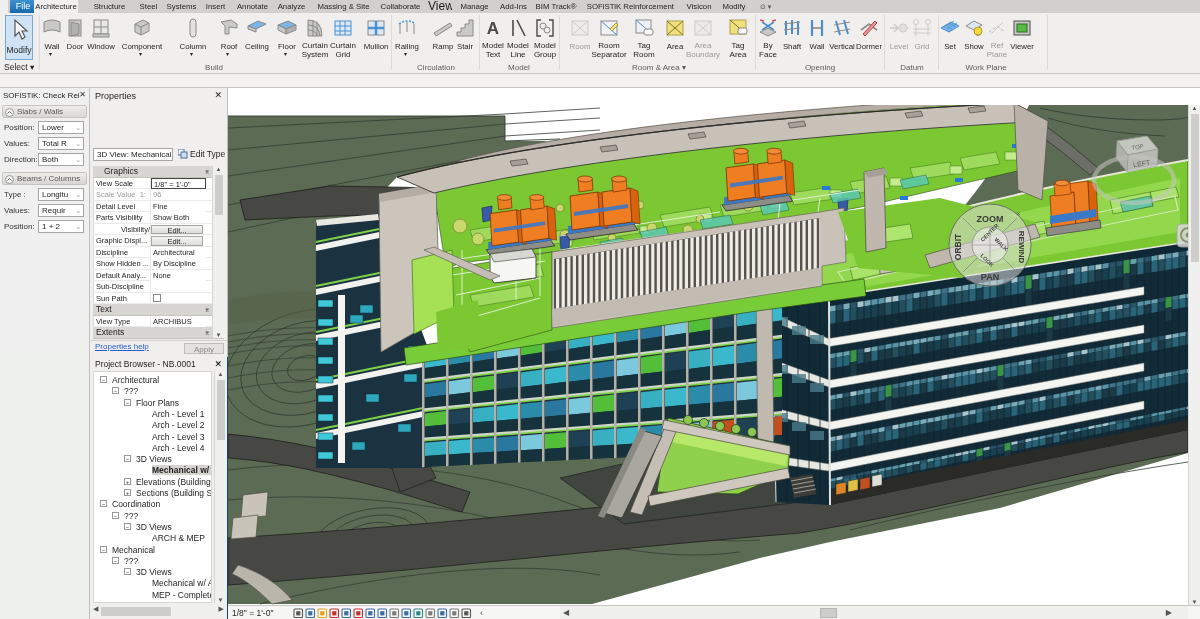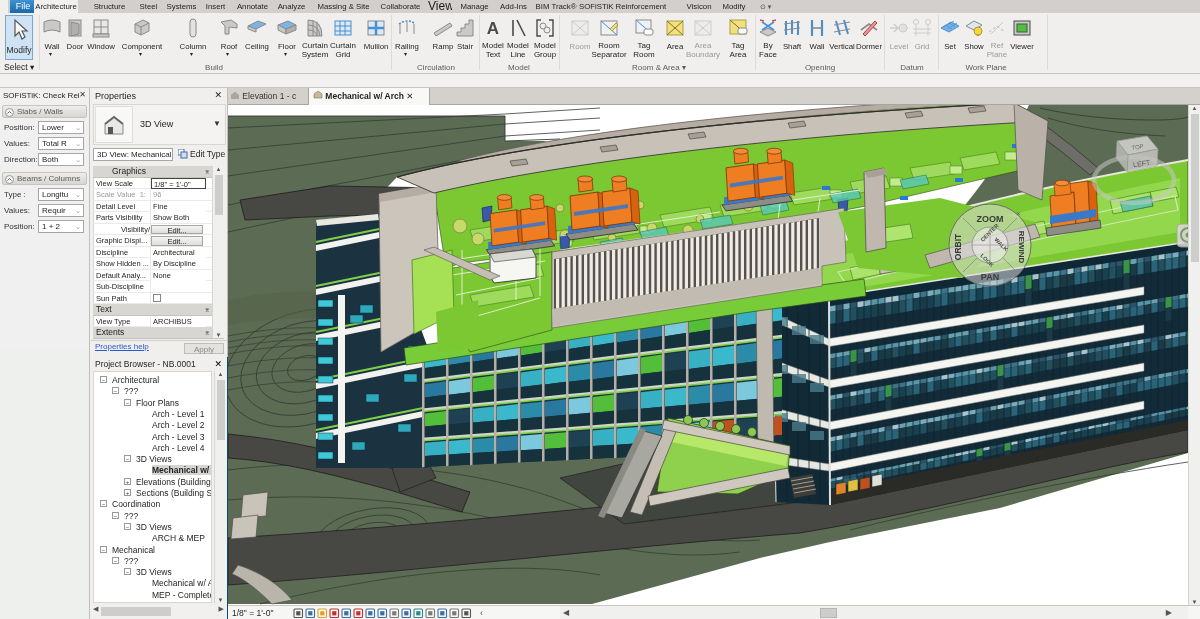--- a/index.html
+++ b/index.html
@@ -11,21 +11,21 @@
     <div style="position:absolute;left:158px;top:0;width:31px;height:13px;color:#1e1e1e;font-size:7.8px;text-align:center;line-height:13px;white-space:nowrap;overflow:hidden;">Systems</div>
     <div style="position:absolute;left:194px;top:0;width:27px;height:13px;color:#1e1e1e;font-size:7.8px;text-align:center;line-height:13px;white-space:nowrap;overflow:hidden;">Insert</div>
     <div style="position:absolute;left:226px;top:0;width:37px;height:13px;color:#1e1e1e;font-size:7.8px;text-align:center;line-height:13px;white-space:nowrap;overflow:hidden;">Annotate</div>
     <div style="position:absolute;left:267px;top:0;width:33px;height:13px;color:#1e1e1e;font-size:7.8px;text-align:center;line-height:13px;white-space:nowrap;overflow:hidden;">Analyze</div>
     <div style="position:absolute;left:306px;top:0;width:59px;height:13px;color:#1e1e1e;font-size:7.8px;text-align:center;line-height:13px;white-space:nowrap;overflow:hidden;">Massing &amp; Site</div>
     <div style="position:absolute;left:368px;top:0;width:49px;height:13px;color:#1e1e1e;font-size:7.8px;text-align:center;line-height:13px;white-space:nowrap;overflow:hidden;">Collaborate</div>
     <div style="position:absolute;left:420px;top:0;width:24px;height:13px;color:#1e1e1e;font-size:12px;text-align:center;line-height:13px;white-space:nowrap;overflow:hidden;">View</div>
     <div style="position:absolute;left:448px;top:0;width:37px;height:13px;color:#1e1e1e;font-size:7.8px;text-align:center;line-height:13px;white-space:nowrap;overflow:hidden;">Manage</div>
     <div style="position:absolute;left:488px;top:0;width:35px;height:13px;color:#1e1e1e;font-size:7.8px;text-align:center;line-height:13px;white-space:nowrap;overflow:hidden;">Add-Ins</div>
     <div style="position:absolute;left:527px;top:0;width:42px;height:13px;color:#1e1e1e;font-size:7.8px;text-align:center;line-height:13px;white-space:nowrap;overflow:hidden;">BIM Track®</div>
-    <div style="position:absolute;left:571px;top:0;width:95px;height:13px;color:#1e1e1e;font-size:7.8px;text-align:left;line-height:13px;white-space:nowrap;overflow:hidden;">SOFiSTiK Reinforcement</div>
+    <div style="position:absolute;left:571px;top:0;width:95px;height:13px;color:#1e1e1e;font-size:7.8px;text-align:right;line-height:13px;white-space:nowrap;overflow:hidden;">SOFiSTiK Reinforcement</div>
     <div style="position:absolute;left:671px;top:0;width:40px;height:13px;color:#1e1e1e;font-size:7.8px;text-align:center;line-height:13px;white-space:nowrap;overflow:hidden;">Visicon</div>
     <div style="position:absolute;left:712px;top:0;width:28px;height:13px;color:#1e1e1e;font-size:7.8px;text-align:center;line-height:13px;white-space:nowrap;overflow:hidden;">Modify</div>
     <div style="position:absolute;left:752px;top:3px;width:24px;height:8px;color:#555;font-size:7px;white-space:nowrap;">⊙ ▾</div>
   </div>
 <div style="position:absolute;left:0;top:13px;width:1200px;height:61px;background:#f0efed;border-bottom:1px solid #c9c6c2;">
     <div style="position:absolute;left:5px;top:2px;width:28px;height:45px;background:#cfe3f5;border:1px solid #7aa8cc;"><svg width="26" height="26" viewBox="0 0 26 26" style="margin:1px 0 0 0;">
         <path d="M9,3 L9,19 L13,15 L16,22 L19,20 L16,14 L21,14 Z" fill="#f8f8f8" stroke="#555" stroke-width="1.2"></path>
       </svg><div style="font-size:8.5px;color:#1e1e1e;text-align:center;margin-top:-2px;">Modify</div></div>
     <div style="position:absolute;left:4px;top:49px;width:40px;height:10px;font-size:8.5px;color:#1e1e1e;white-space:nowrap;">Select ▾</div>
     <div style="position:absolute;left:39px;top:2px;width:1px;height:55px;background:#dddbd8;"></div>
@@ -250,37 +250,28 @@
     <div style="position:absolute;left:38px;top:100px;width:46px;height:13px;background:#fff;border:1px solid #a8a6a4;font-size:8px;color:#1e1e1e;line-height:12px;padding-left:3px;overflow:hidden;white-space:nowrap;">Longitu<span style="position:absolute;right:2px;top:0;color:#999;font-size:7px;">⌄</span></div>
     <div style="position:absolute;left:4px;top:118px;font-size:8px;color:#333;">Values:</div>
     <div style="position:absolute;left:38px;top:116px;width:46px;height:13px;background:#fff;border:1px solid #a8a6a4;font-size:8px;color:#1e1e1e;line-height:12px;padding-left:3px;overflow:hidden;white-space:nowrap;">Requir<span style="position:absolute;right:2px;top:0;color:#999;font-size:7px;">⌄</span></div>
     <div style="position:absolute;left:4px;top:134px;font-size:8px;color:#333;">Position:</div>
     <div style="position:absolute;left:38px;top:132px;width:46px;height:13px;background:#fff;border:1px solid #a8a6a4;font-size:8px;color:#1e1e1e;line-height:12px;padding-left:3px;overflow:hidden;white-space:nowrap;">1 + 2<span style="position:absolute;right:2px;top:0;color:#999;font-size:7px;">⌄</span></div>
   </div>
 <div style="position:absolute;left:0;top:350px;width:90px;height:269px;background:#eef0ee;border-right:1px solid #c0beba;"></div>
 <div style="position:absolute;left:91px;top:88px;width:137px;height:269px;background:#f0efee;border-right:1px solid #c0beba;font-size:8.5px;color:#1e1e1e;overflow:hidden;">
     <div style="position:absolute;left:4px;top:3px;font-size:9px;">Properties</div>
     <div style="position:absolute;right:5px;top:2px;font-size:9px;">✕</div>
-    <div style="position:absolute;left:2px;top:16px;width:133px;height:41px;background:#f4f3f2;border:1px solid #d8d6d3;">
-      <div style="position:absolute;left:1px;top:1px;width:38px;height:37px;background:#f8f8f7;border:1px solid #e0deda;"><svg width="30" height="30" viewBox="0 0 30 30" style="margin:3px;">
-          <path d="M6,14 L15,7 L24,14 L24,24 L6,24 Z" fill="#e8e8e6" stroke="#888"></path>
-          <path d="M6,14 L15,7 L24,14" fill="none" stroke="#666" stroke-width="2"></path>
-          <rect x="9" y="17" width="5" height="7" fill="#555"></rect>
-        </svg></div>
-      <div style="position:absolute;left:46px;top:14px;font-size:9px;">3D View</div>
-      <div style="position:absolute;right:4px;top:14px;font-size:8px;color:#333;">▼</div>
-    </div>
     <div style="position:absolute;left:2px;top:60px;width:80px;height:13px;background:#fff;border:1px solid #a8a6a4;font-size:8px;color:#1e1e1e;line-height:12px;padding-left:3px;overflow:hidden;white-space:nowrap;">3D View: Mechanical<span style="position:absolute;right:2px;top:0;color:#999;font-size:7px;">⌄</span></div>
     <svg width="10" height="10" viewBox="0 0 10 10" style="position:absolute;left:87px;top:61px;">
       <rect x="0" y="0" width="6" height="6" fill="#fff" stroke="#4a6a9a"></rect>
       <rect x="3" y="3" width="6" height="6" fill="#cfe0f5" stroke="#4a6a9a"></rect>
     </svg>
     <div style="position:absolute;left:99px;top:61px;font-size:8.5px;">Edit Type</div>
     <div style="position:absolute;left:2px;top:78px;width:131px;height:172px;background:#fff;border:1px solid #d8d6d3;"></div>
-    <div style="position:absolute;left:2px;top:78.0px;width:131px;height:11.5px;background:#d8d6d2;border-bottom:1px solid #c5c3c0;font-size:8.5px;padding-left:19px;line-height:11px;">Graphics<span style="float:right;margin-right:14px;color:#555;font-size:7px;">⌆</span></div>
+    <div style="position:absolute;left:2px;top:78.0px;width:131px;height:11.5px;background:#d8d6d2;border-bottom:1px solid #c5c3c0;font-size:8.5px;padding-left:11px;line-height:11px;">Graphics<span style="float:right;margin-right:14px;color:#555;font-size:7px;">⌆</span></div>
     <div style="position:absolute;left:2px;top:89.5px;width:131px;height:11.5px;border-bottom:1px solid #eceae8;font-size:7.5px;">
       <div style="position:absolute;left:3px;top:0;width:55px;line-height:11px;color:#1e1e1e;overflow:hidden;white-space:nowrap;">View Scale</div>
       <div style="position:absolute;left:57px;top:0;width:1px;height:11px;background:#eceae8;"></div>
       <div style="position:absolute;left:58px;top:0;width:55px;height:11px;border:1px solid #444;font-size:7.5px;color:#1e1e1e;line-height:11px;padding-left:2px;overflow:hidden;white-space:nowrap;background:#fff;">1/8" = 1'-0"</div>
     </div>
     <div style="position:absolute;left:2px;top:101.0px;width:131px;height:11.5px;border-bottom:1px solid #eceae8;font-size:7.5px;">
       <div style="position:absolute;left:3px;top:0;width:55px;line-height:11px;color:#9a9a98;overflow:hidden;white-space:nowrap;">Scale Value &nbsp;1:</div>
       <div style="position:absolute;left:57px;top:0;width:1px;height:11px;background:#eceae8;"></div>
       <div style="position:absolute;left:58px;top:0;width:55px;height:11px;font-size:7.5px;color:#9a9a98;line-height:11px;padding-left:2px;overflow:hidden;white-space:nowrap;background:#fff;">96</div>
     </div>
@@ -428,28 +419,20 @@
       <div style="position:absolute;left:2px;top:9px;width:8px;height:60px;background:#cdcdcb;"></div>
       <div style="position:absolute;bottom:0;width:100%;font-size:6px;color:#555;text-align:center;">▼</div>
     </div>
     <div style="position:absolute;left:0;top:248px;width:137px;height:13px;background:#f0f0ee;">
       <span style="position:absolute;left:2px;font-size:7px;color:#555;">◀</span>
       <div style="position:absolute;left:10px;top:2px;width:70px;height:9px;background:#cdcdcb;"></div>
       <span style="position:absolute;right:4px;font-size:7px;color:#555;">▶</span>
     </div>
   </div>
 <div style="position:absolute;left:228px;top:88px;width:972px;height:531px;background:#fff;overflow:hidden;">
-    <div style="position:absolute;left:0;top:0;width:972px;height:17px;background:#d4d1cc;border-bottom:1px solid #a8a6a2;">
-      <div style="position:absolute;left:2px;top:0;width:76px;height:17px;font-size:8.5px;color:#333;line-height:16px;white-space:nowrap;"><svg width="10" height="10" viewBox="0 0 10 10" style="vertical-align:-1px;">
-          <path d="M1,5 L5,1.5 L9,5 L9,9 L1,9 Z" fill="#a8a6a2"></path>
-        </svg> Elevation 1 - c</div>
-      <div style="position:absolute;left:80px;top:0;width:122px;height:17px;background:#f8f8f6;border-left:1px solid #a8a6a2;border-right:1px solid #a8a6a2;font-size:8.5px;font-weight:bold;color:#1e1e1e;line-height:16px;padding-left:4px;white-space:nowrap;"><svg width="10" height="10" viewBox="0 0 10 10" style="vertical-align:-1px;">
-          <path d="M1,4 L5,1 L9,4 L9,8 L1,8 Z" fill="#c8b896" stroke="#666" stroke-width="0.5"></path>
-        </svg> Mechanical w/ Arch <span style="font-weight:normal;">✕</span></div>
-    </div>
     <svg style="position:absolute;left:0;top:17px;" width="960" height="500" viewBox="228 105 960 500">
       <path d="M228,116 L505,116 L505,141 L548,141 L397,177 L379,196 L379,214 L316,220 L316,604 L228,604 Z" fill="#5c6b53"></path>
       <path d="M300,300 L430,420 L600,430 L760,440 L830,470 L1000,448 L1188,422 L1188,453 L1000,508 L830,542 L760,558 L592,604 L228,604 L228,300 Z" fill="#5c6b53"></path>
       <path d="M310,240 L430,400 L560,440 L520,470 L300,470 Z" fill="#5c6b53"></path>
       <rect x="316" y="430" width="320" height="110" fill="#5c6b53"></rect>
       <path d="M1029,105 L1188,105 L1188,235 C1100,240 1020,234 956,216 C988,178 1012,142 1029,105 Z" fill="#5c6b53"></path>
       <path d="M228,128 L505,114 L600,108" fill="none" stroke="#333d33" stroke-width="0.8"></path>
       <path d="M228,150 L505,124 L600,118" fill="none" stroke="#333d33" stroke-width="0.8"></path>
       <path d="M228,176 L505,136 L600,130" fill="none" stroke="#333d33" stroke-width="0.8"></path>
       <path d="M228,205 L505,152 L600,146" fill="none" stroke="#333d33" stroke-width="0.8"></path>

